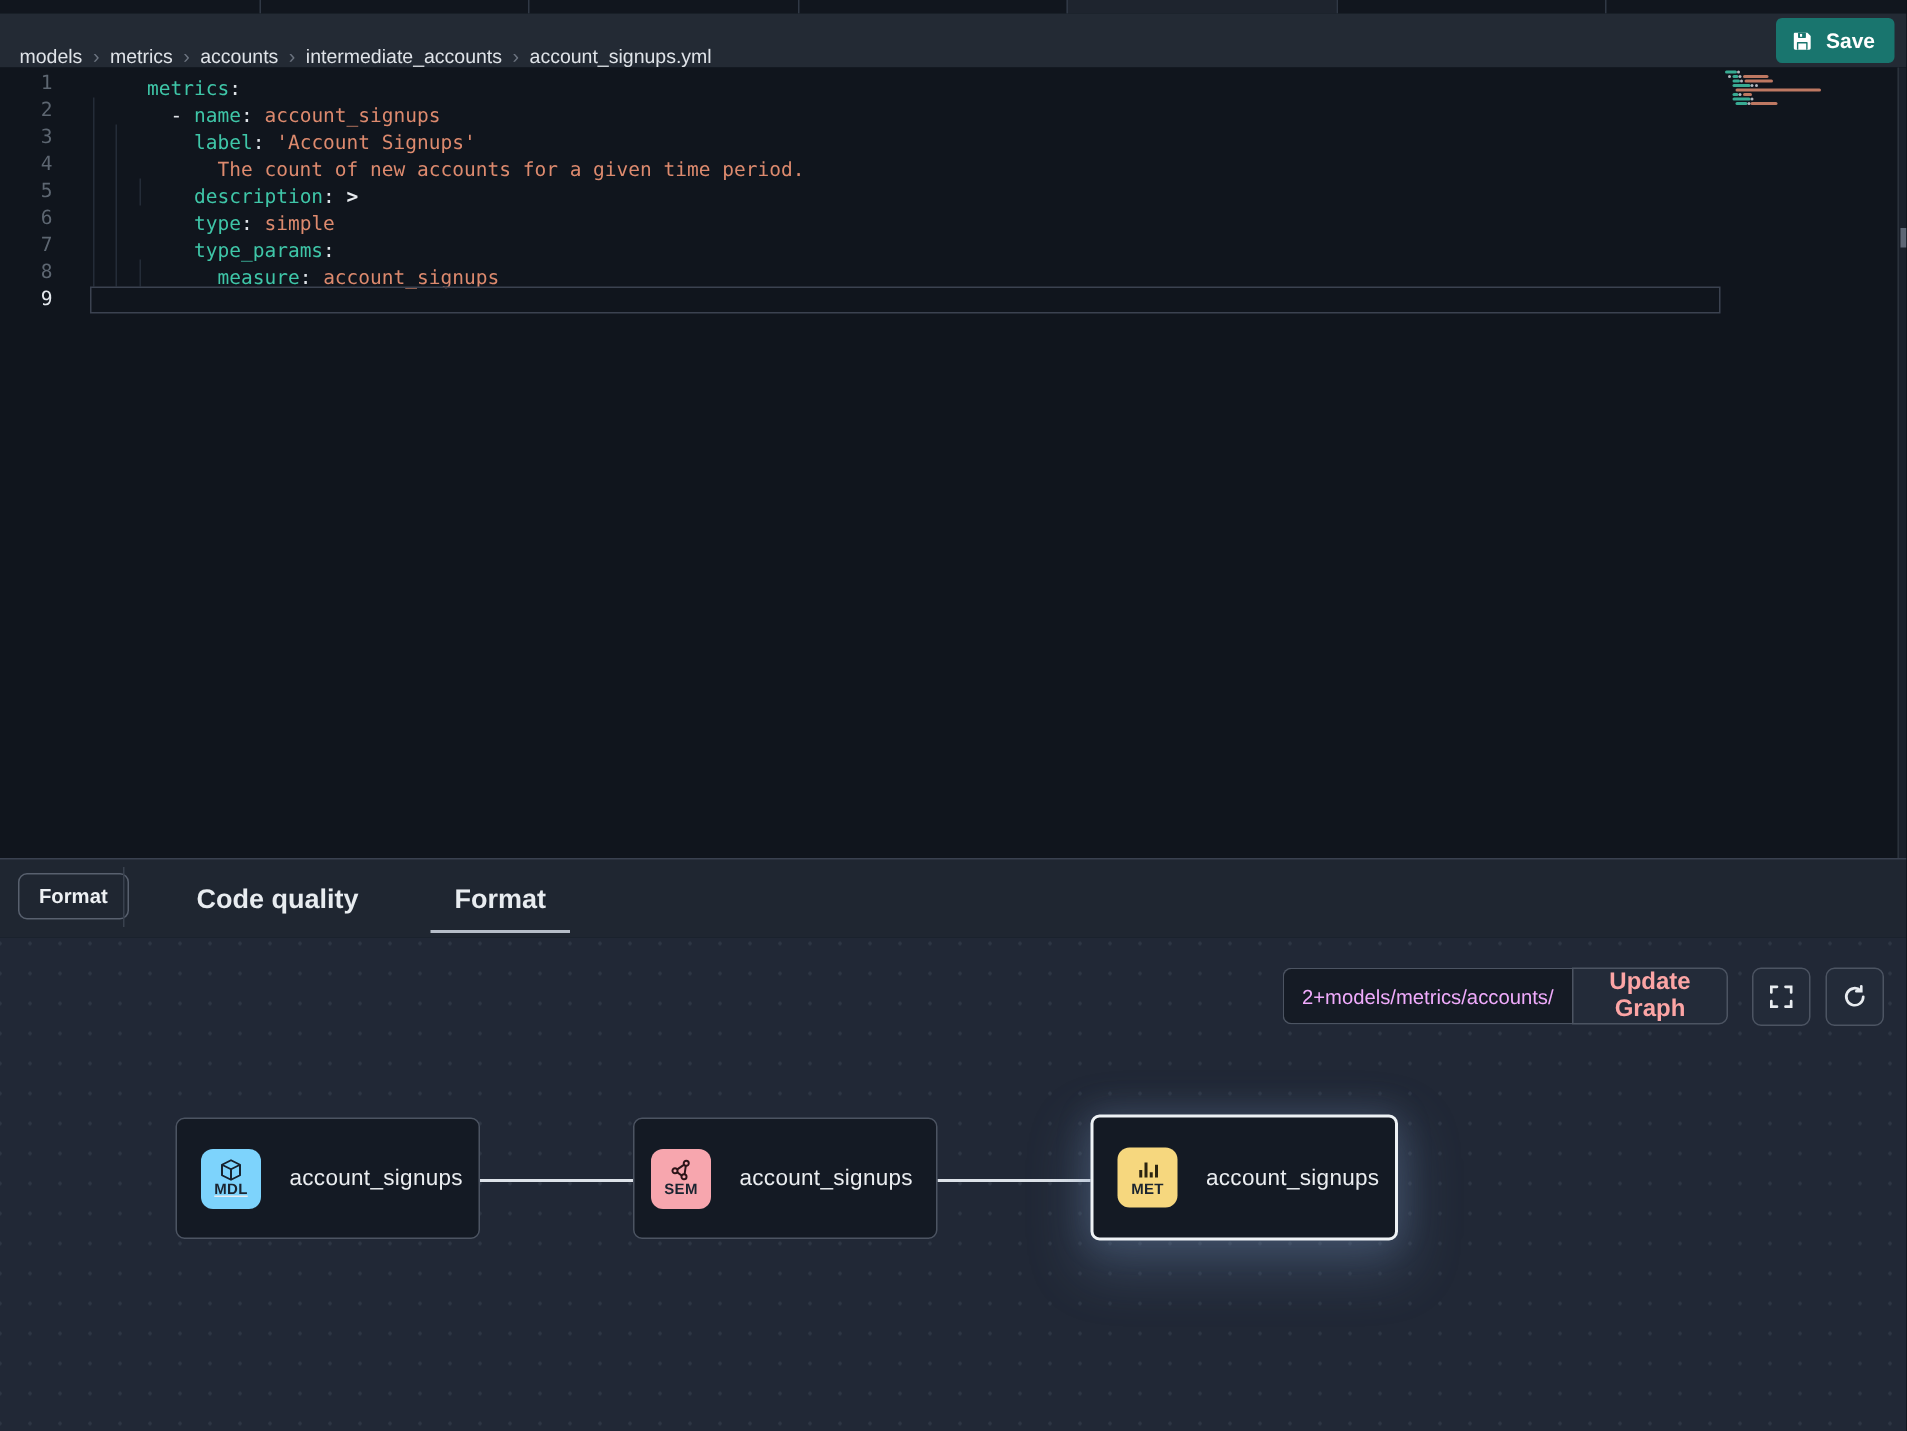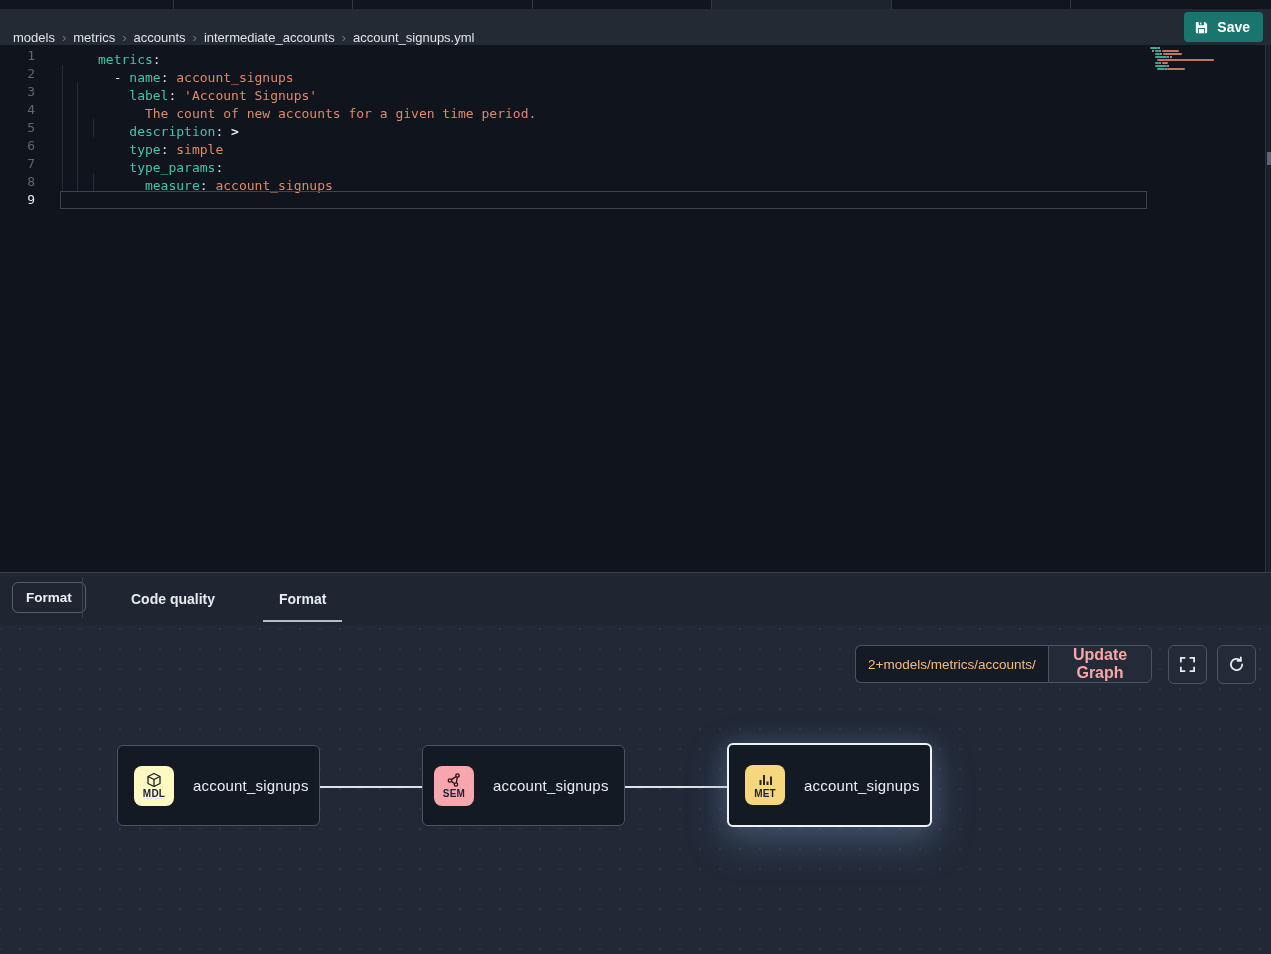--- a/index.html
+++ b/index.html
@@ -45,34 +45,34 @@
 
   
   #panelhead { position:absolute; top:572px; left:0; width:100%; height:53px; background:#1f2631; border-top:1px solid #3a4150; }
   #format-btn {
     position:absolute; left:12px; top:9px; height:31px; padding:0 13px;
     background:transparent; border:1px solid #58606e; border-radius:6px;
     color:#eef1f4; font-family:"Liberation Sans", sans-serif; font-size:13.5px; font-weight:600; cursor:pointer;
   }
   #panel-divider { position:absolute; left:82px; top:5px; width:1px; height:40px; background:#39414e; }
   #paneltabs { position:absolute; left:99px; top:0; height:100%; display:flex; }
-  .ptab { position:relative; height:100%; display:flex; align-items:center; padding:0 32px; font-size:14px; font-weight:600; color:#e8ecf0; cursor:pointer; }
+  .ptab { position:relative; height:100%; display:flex; align-items:center; padding:0 32px; font-size:18px; font-weight:600; color:#e8ecf0; cursor:pointer; }
   .ptab .underline { position:absolute; left:16px; right:16px; bottom:3px; height:2px; background:transparent; }
   .ptab.active .underline { background:#b6bdc8; }
 
   
   #graph {
     position:absolute; top:625px; left:0; width:100%; height:329px; background:#212836;
     background-image:radial-gradient(circle, #2e3644 1px, rgba(0,0,0,0) 1.3px);
     background-size:20px 20px; background-position:10px 14px;
   }
   #selector-group { position:absolute; left:855px; top:20px; display:flex; }
   #selector-input {
     width:193px; height:38px; background:#151b25; border:1px solid #4c5462; border-right:none;
-    border-radius:6px 0 0 6px; color:#fdba74; font-family:"Liberation Sans", sans-serif;
+    border-radius:6px 0 0 6px; color:#f0abfc; font-family:"Liberation Sans", sans-serif;
     font-size:13.5px; padding:0 12px; outline:none;
   }
   #update-graph-btn {
     width:104px; height:38px; background:#232b39; border:1px solid #4c5462; border-radius:0 6px 6px 0;
     color:#fca5a5; font-family:"Liberation Sans", sans-serif; font-size:16px; font-weight:600; cursor:pointer;
   }
   .icon-btn {
     position:absolute; top:20px; width:39px; height:39px; background:#232b39; border:1px solid #4c5462;
     border-radius:6px; display:flex; align-items:center; justify-content:center; cursor:pointer;
   }
@@ -231,21 +231,21 @@
           <path d="M13.6 1.6v3.5h-3.5"></path>
         </svg>
       </span>
     </button>
 
     <div class="edge" style="left:320px; top:161px; width:102px;"></div>
     <div class="edge" style="left:625px; top:161px; width:102px;"></div>
 
     <div id="nodes">
         <div class="node" style="left: 117px; top: 120px;">
-          <div class="badge" style="background: #fef9c3; text-decoration: underline;">
+          <div class="badge" style="background: #7dd3fc; text-decoration: underline;">
             <span style="display: flex;">
               <svg width="16" height="16" viewBox="0 0 16 16" fill="none" stroke="#16202c" stroke-width="1.3" stroke-linejoin="round">
                 <path d="M8 1.5 14 4.5v7L8 14.5 2 11.5v-7z"></path>
                 <path d="M2 4.5 8 7.5l6-3"></path>
                 <path d="M8 7.5v7"></path>
               </svg>
             </span>
             <span class="btxt">MDL</span>
           </div>
           <span class="nlabel">account_signups</span>

